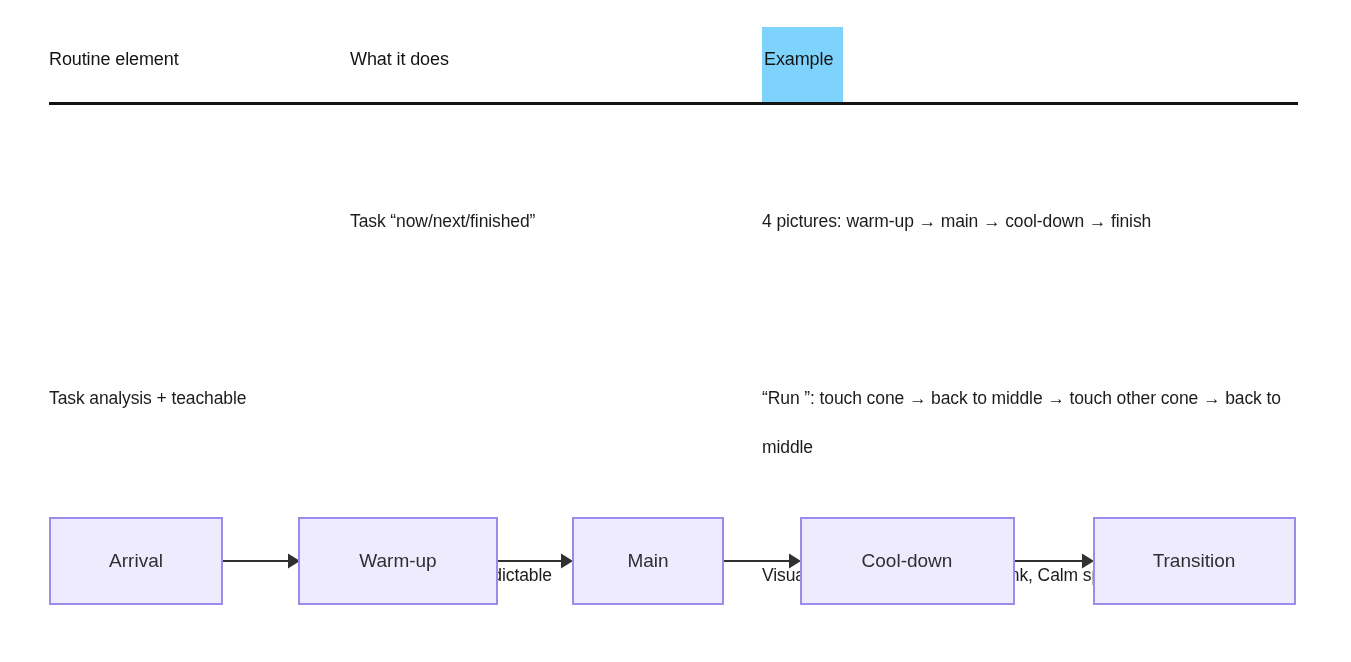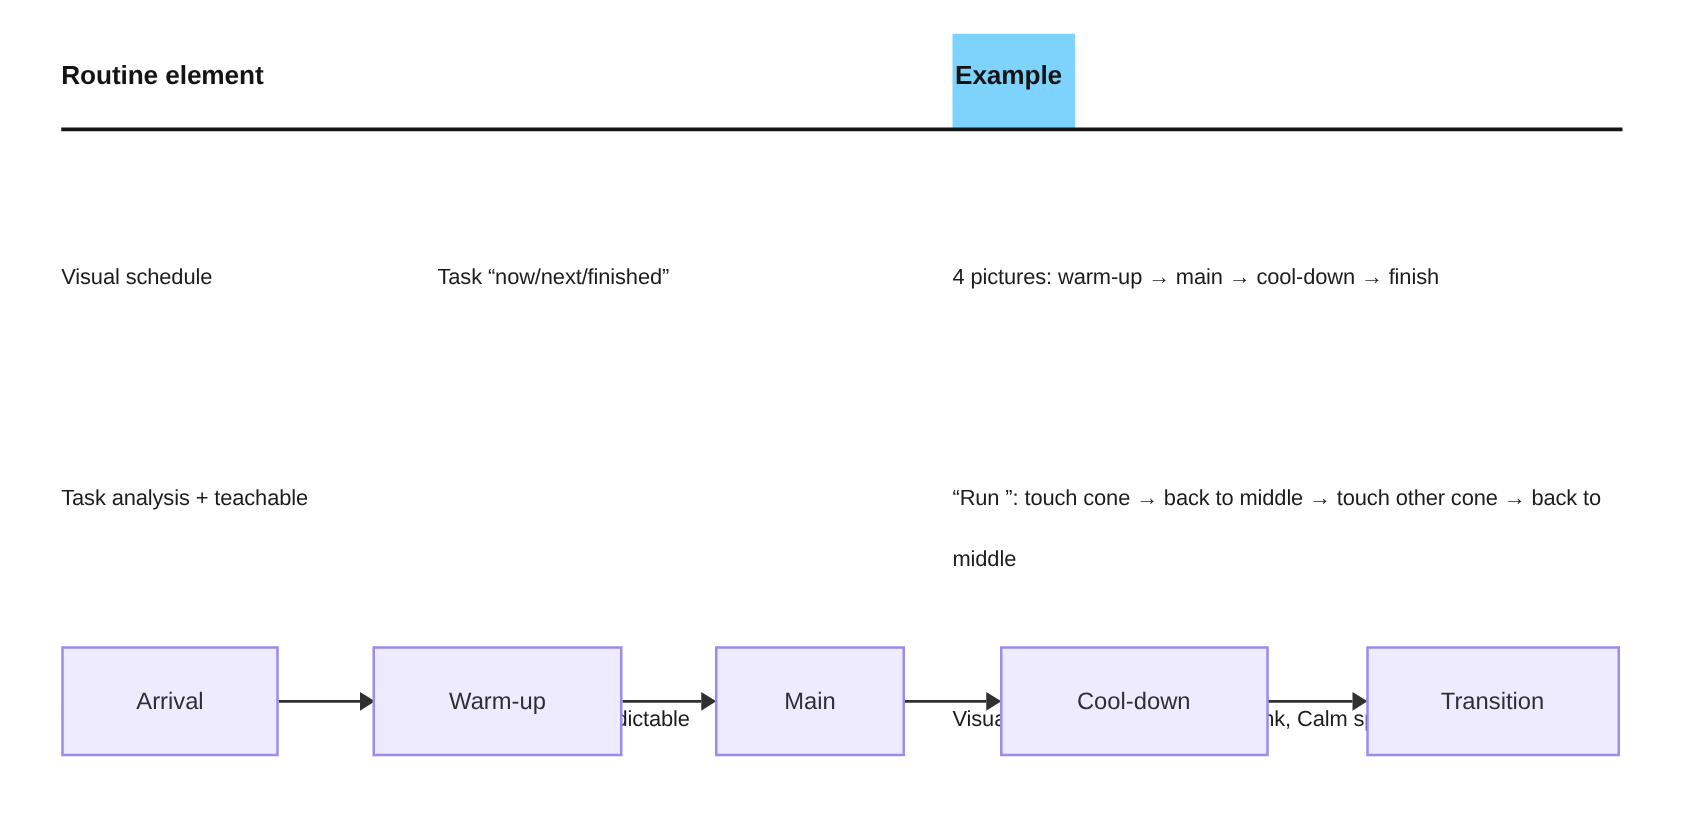--- a/index.html
+++ b/index.html
@@ -27,22 +27,22 @@
 
   .thead {
     position: relative;
     height: 76px;
   }
 
   .th {
     position: absolute;
     top: 0;
     height: 76px;
-    font-size: 21px;
-    font-weight: bold;
+    font-size: 18px;
+    font-weight: normal;
     letter-spacing: -0.1px;
     color: #141414;
     display: flex;
     align-items: flex-start;
     padding-top: 22px;
     box-sizing: border-box;
   }
   .th.c1 { left: 0px; }
   .th.c2 { left: 301px; }
   .th.c3 {
@@ -121,28 +121,28 @@
     fill: #30302f;
   }
 </style>
 </head>
 <body>
 
 <div class="table-wrap">
 
   <div class="thead">
     <div class="th c1">Routine element</div>
+    <div class="th c2">What it does</div>
     <div class="th c3">Example</div>
     <div class="rule"></div>
   </div>
 
   <div class="tbody">
 
     <div class="trow r1">
-      <div class="td c1">Visual schedule</div>
       <div class="td c2">Task “now/next/finished”</div>
       <div class="td c3">4 pictures: warm-up → main → cool-down → finish</div>
     </div>
 
     <div class="trow r2">
       <div class="td c1">Task analysis + teachable</div>
       <div class="td c3">“Run ”: touch cone → back to middle → touch other cone → back to middle</div>
     </div>
 
     <div class="trow r3">

